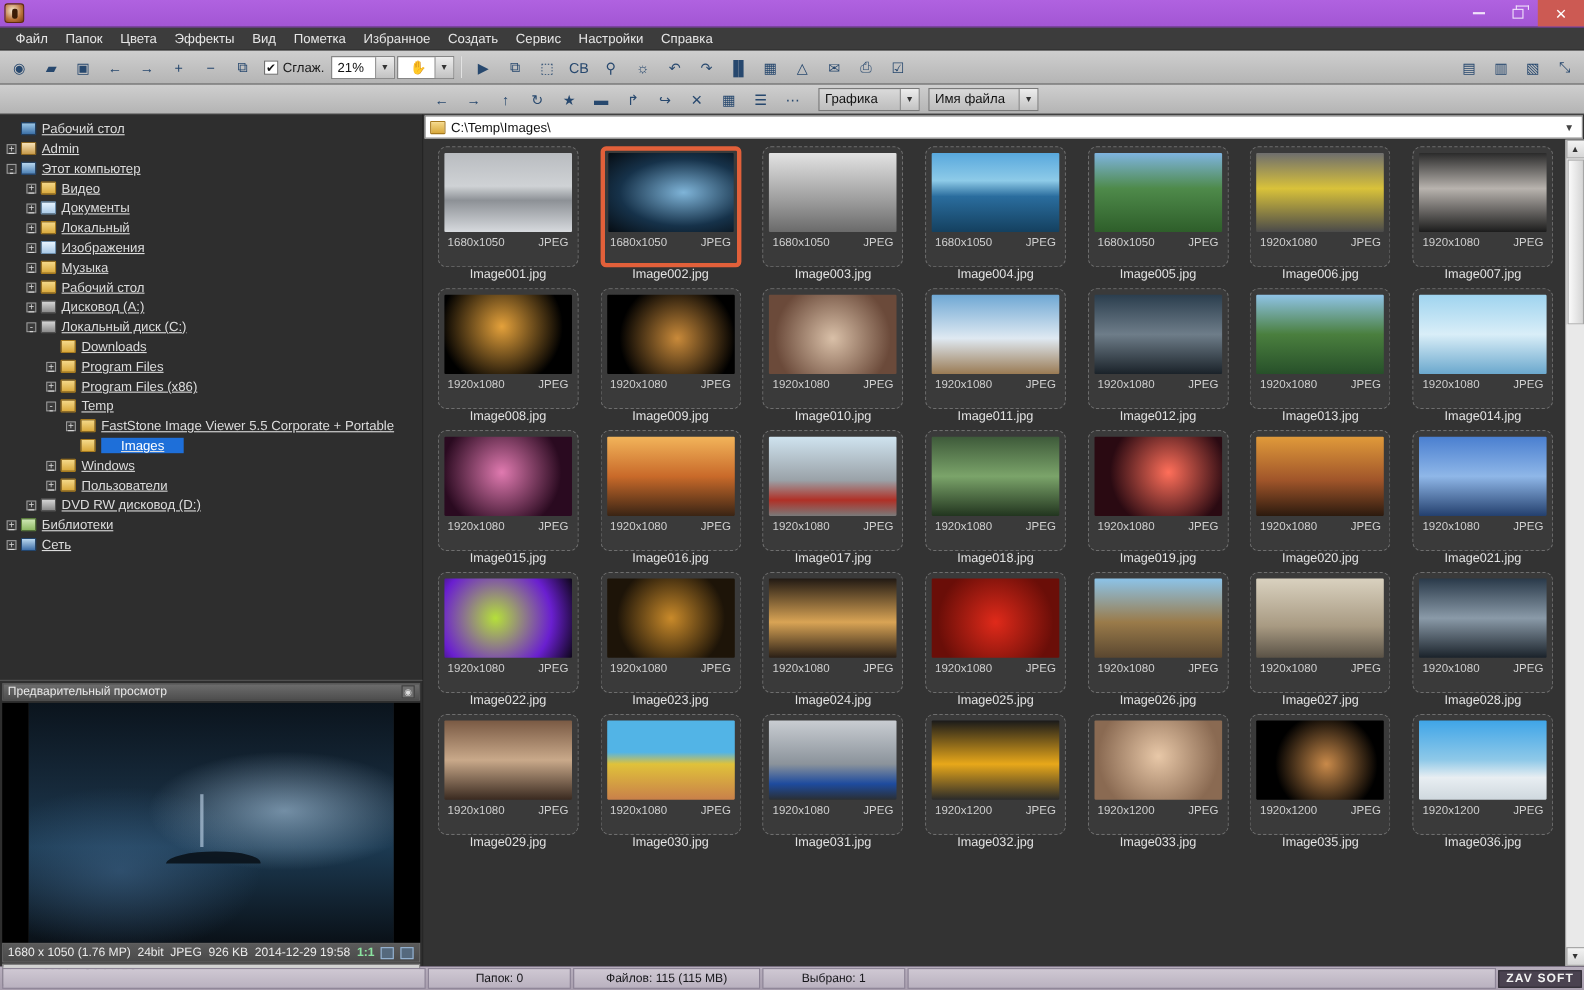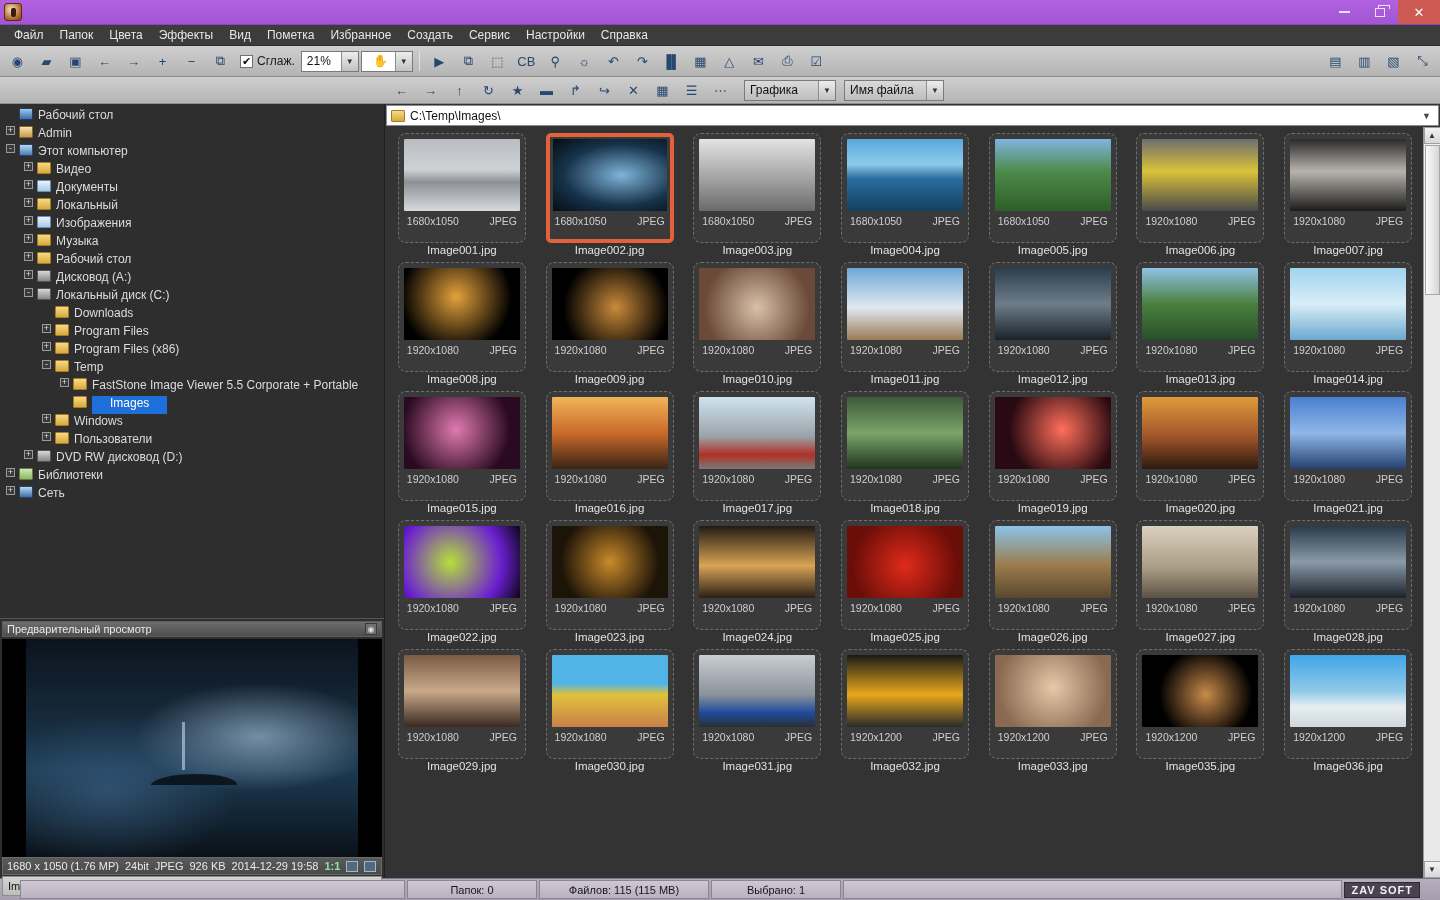--- a/index.html
+++ b/index.html
@@ -84,22 +84,23 @@
   
   .body { display:flex; height: calc(900px - 25px - 21px - 31px - 27px - 22px); }
 
   
   .left {
     width:385px; background:#2e2e2e; display:flex; flex-direction:column;
     border-right:1px solid #1f1f1f;
   }
   .tree { flex:1; overflow:hidden; padding:4px 0 0 2px; position:relative;}
   .tree-row {
-    display:flex; height:18px; font-size:12px; color:#dcdcdc;
+    display:flex; align-items:center; height:18px; font-size:12px; color:#dcdcdc;
     white-space:nowrap;
+    text-decoration:underline;
   }
   .exp {
     width:9px;height:9px;border:1px solid #9a9a9a;background:#3a3a3a;color:#ddd;
     font-size:9px;line-height:7px;text-align:center;margin-right:4px;flex:none;
   }
   .exp.none { border:none;background:none; }
   .ficon { width:14px;height:12px;margin-right:5px;flex:none;border-radius:1px;}
   .ficon.folder { background:linear-gradient(to bottom,#f5d98a,#d9a93c); border:1px solid #a87b1e;}
   .ficon.monitor { background:linear-gradient(to bottom,#9cc8e8,#3a6ea5); border:1px solid #1e3f63;}
   .ficon.pc { background:linear-gradient(to bottom,#b9d7ee,#4a7fb5); border:1px solid #25456b;}
@@ -198,21 +199,21 @@
   }
   .vs-thumb {
     width:15px; height:150px; margin-top:1px;
     background:linear-gradient(to right,#fbfbfb,#d5d5d5); border:1px solid #a6a6a6;
   }
   .vs-track { flex:1; background:#e9e9e9; width:17px; }
 
   
   .botstatus {
     height:22px; background:linear-gradient(to bottom,#b7aebd,#a79dad);
-    display:flex; align-items:center; gap:2px; padding:1px 20px;
+    display:flex; align-items:center; gap:2px; padding:1px 2px;
     border-top:1px solid #7d7385;
   }
   .bs-cell {
     height:19px; background:linear-gradient(to bottom,#cfc8d3,#b9b1bf);
     border:1px solid #8d8497; display:flex; align-items:center; justify-content:center;
     font-size:11px; color:#16161a;
   }
   .bs-left { width:385px; justify-content:flex-start; padding-left:5px; }
   .bs-logo {
     margin-left:auto; font-size:11px; font-weight:bold; color:#f2f2f2;

